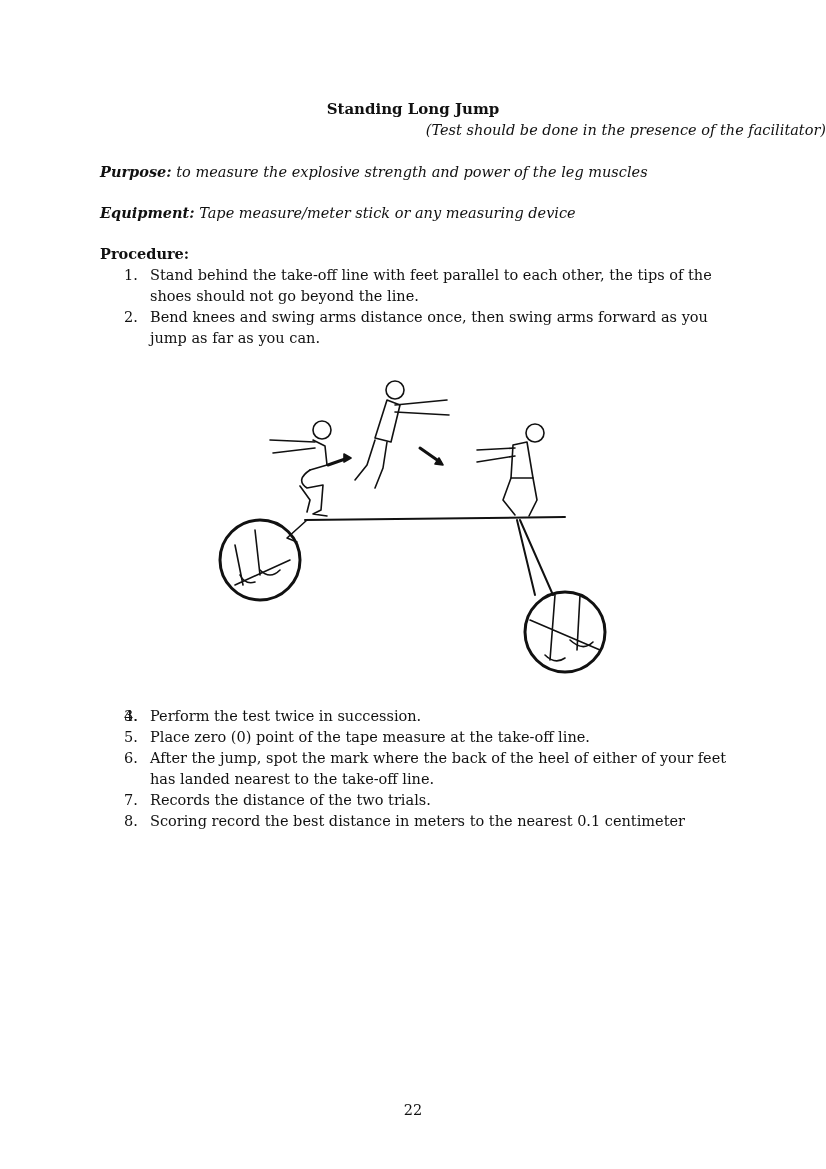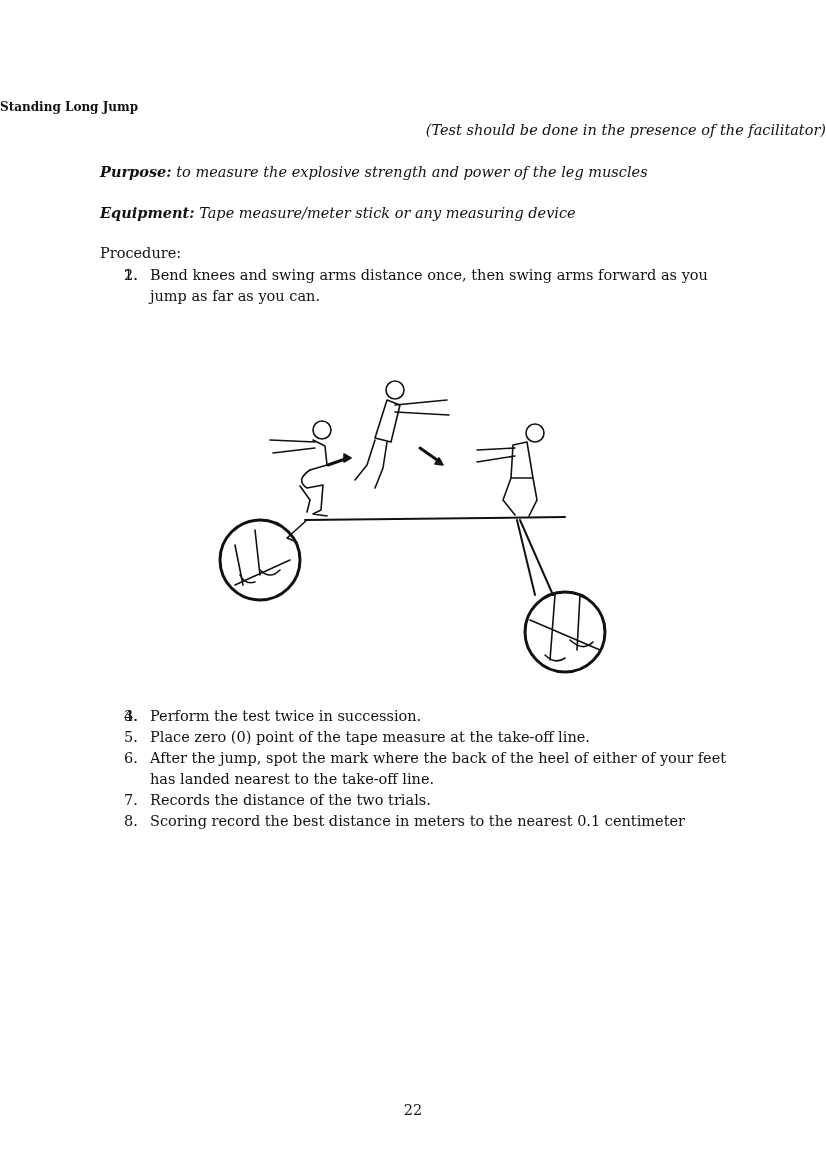--- a/index.html
+++ b/index.html
@@ -1,25 +1,25 @@
 <!DOCTYPE html>
 <html><head>
 <meta charset="utf-8">
 <style>
   html, body { margin: 0; padding: 0; background: #ffffff; }
   body { width: 826px; height: 1169px; position: relative; overflow: hidden;
          font-family: "DejaVu Serif", "Liberation Serif", serif; color: #111; }
   .page { position: absolute; left: 0; top: 0; width: 826px; height: 1169px; background: #fff; }
-  .title { position: absolute; top: 100px; left: 0; width: 826px; 
-           font-weight: bold; font-size: 12px; }
+  .title { position: absolute; top: 100px; left: 0; width: 826px; text-align: center;
+           font-weight: bold; font-size: 15px; }
   .subtitle { position: absolute; top: 122px; left: 0; width: 826px; text-align: right;
               font-style: italic; font-size: 14.5px; }
   .row { position: absolute; left: 100px; font-size: 14.5px; white-space: nowrap; font-style: italic; }
   .row b { font-weight: bold; }
-  .heading { position: absolute; left: 100px; top: 245px; font-weight: normal; font-size: 14.5px; }
+  .heading { position: absolute; left: 100px; top: 245px; font-weight: bold; font-size: 14.5px; }
   ol.steps { position: absolute; left: 100px; margin: 0; padding: 0; list-style: none; width: 630px; font-size: 14.5px; }
   ol.steps li { position: relative; padding-left: 50px; line-height: 21px; }
   ol.steps li .num { position: absolute; left: 24px; top: 0; }
   .figure { position: absolute; left: 215px; top: 370px; width: 405px; height: 320px; }
   .pagenum { position: absolute; top: 1102px; left: 0; width: 826px; text-align: center; font-size: 14.5px; }
 </style>
 </head>
 <body>
 
 <div class="page">
@@ -34,20 +34,21 @@
   <div class="row" style="top:204px;">
     <b>Equipment:</b>
     <span>Tape measure/meter stick or any measuring device</span>
   </div>
 
   <div class="heading">Procedure:</div>
 
   <ol class="steps" style="top:265px;">
     <li>
       <span class="num">1.</span>
+      <span>Stand behind the take-off line with feet parallel to each other, the tips of the shoes should not go beyond the line.</span>
     </li>
     <li>
       <span class="num">2.</span>
       <span>Bend knees and swing arms distance once, then swing arms forward as you jump as far as you can.</span>
     </li>
   </ol>
 
   <div class="figure">
     <svg width="405" height="320" viewBox="0 0 405 320" fill="none" stroke="#111" stroke-width="1.6" stroke-linecap="round" stroke-linejoin="round">
 

